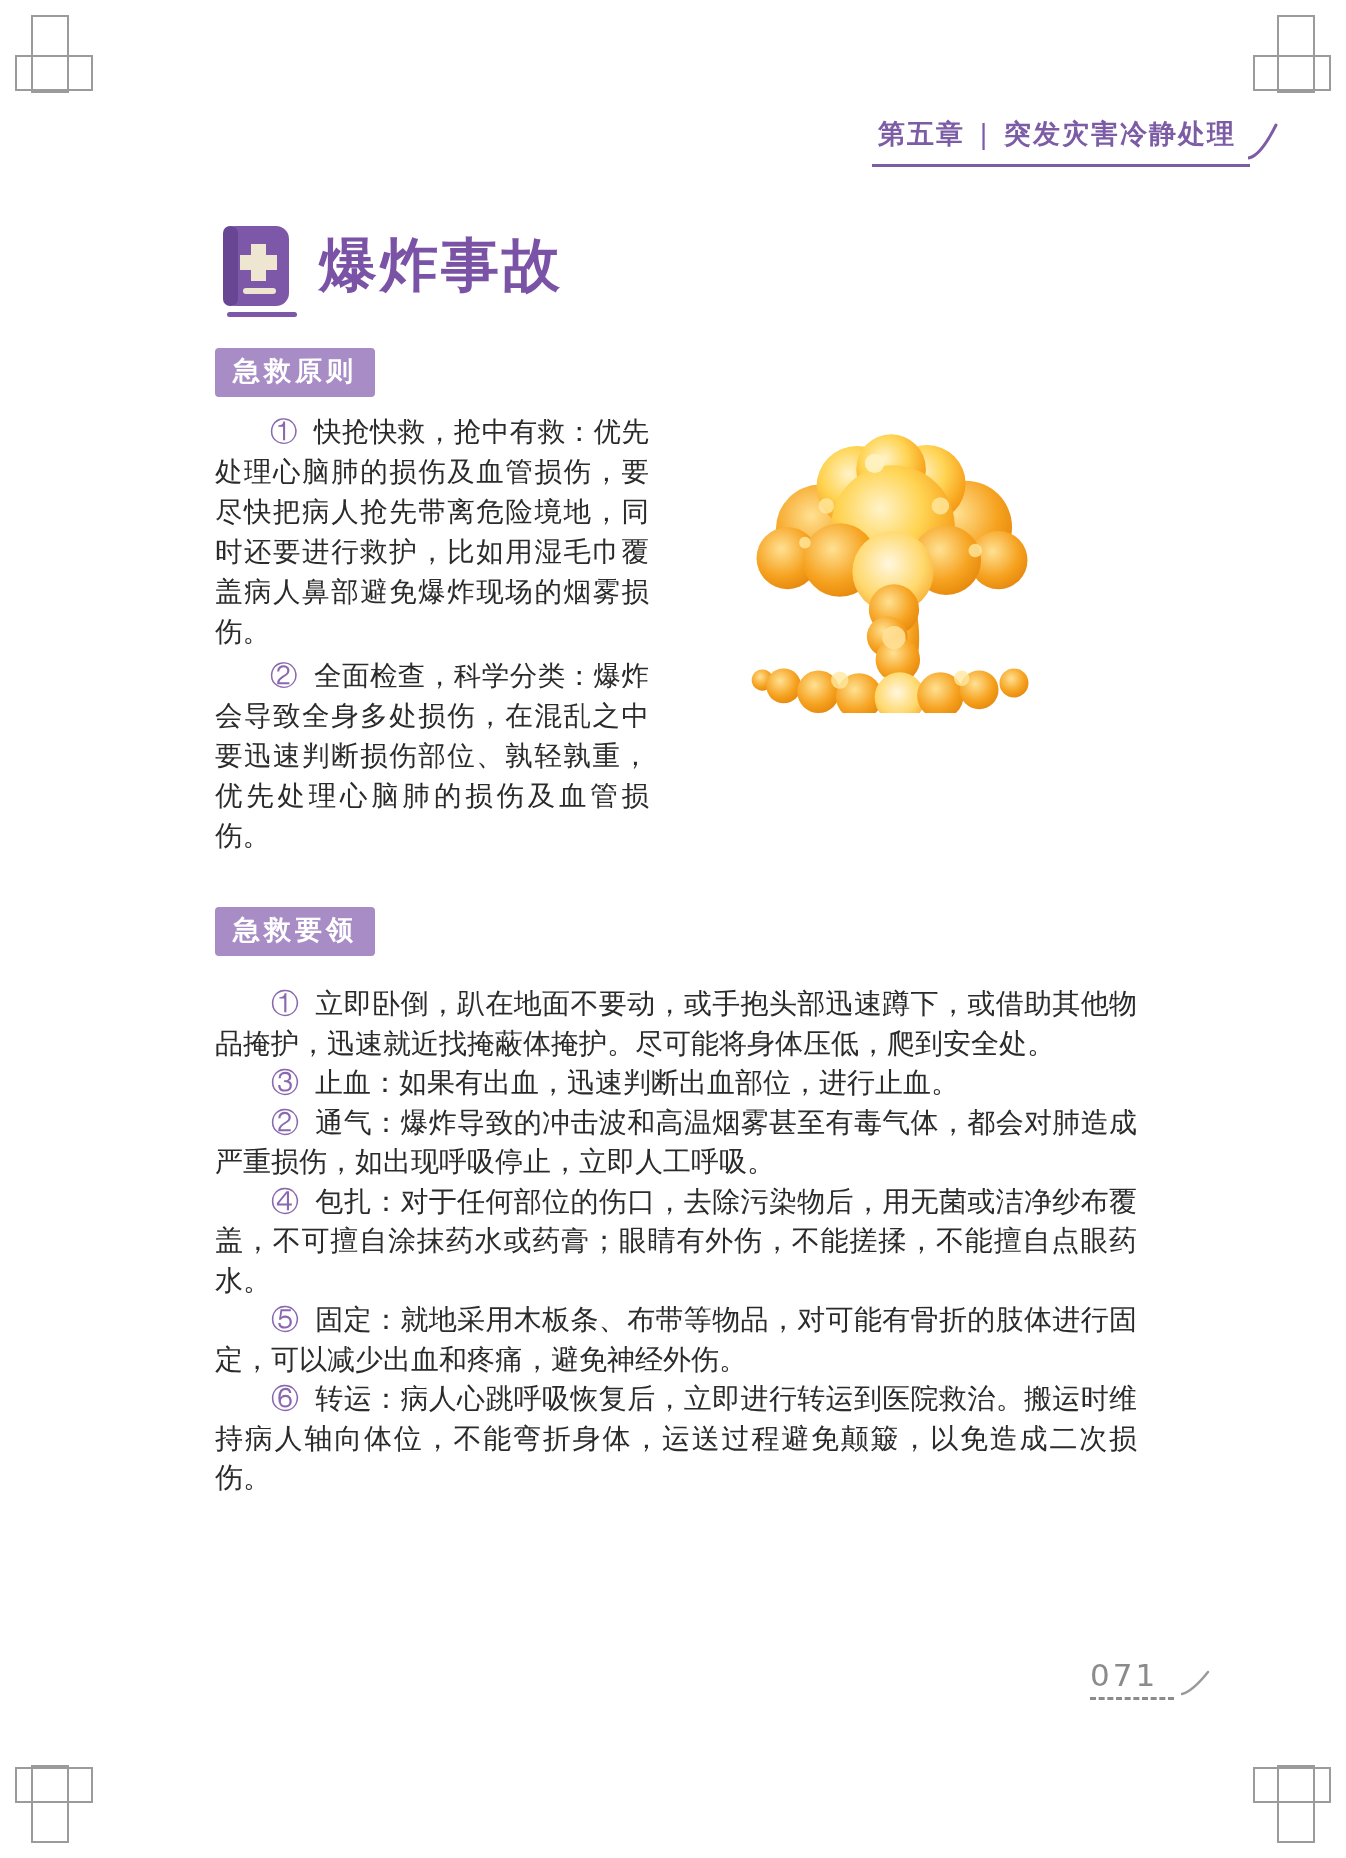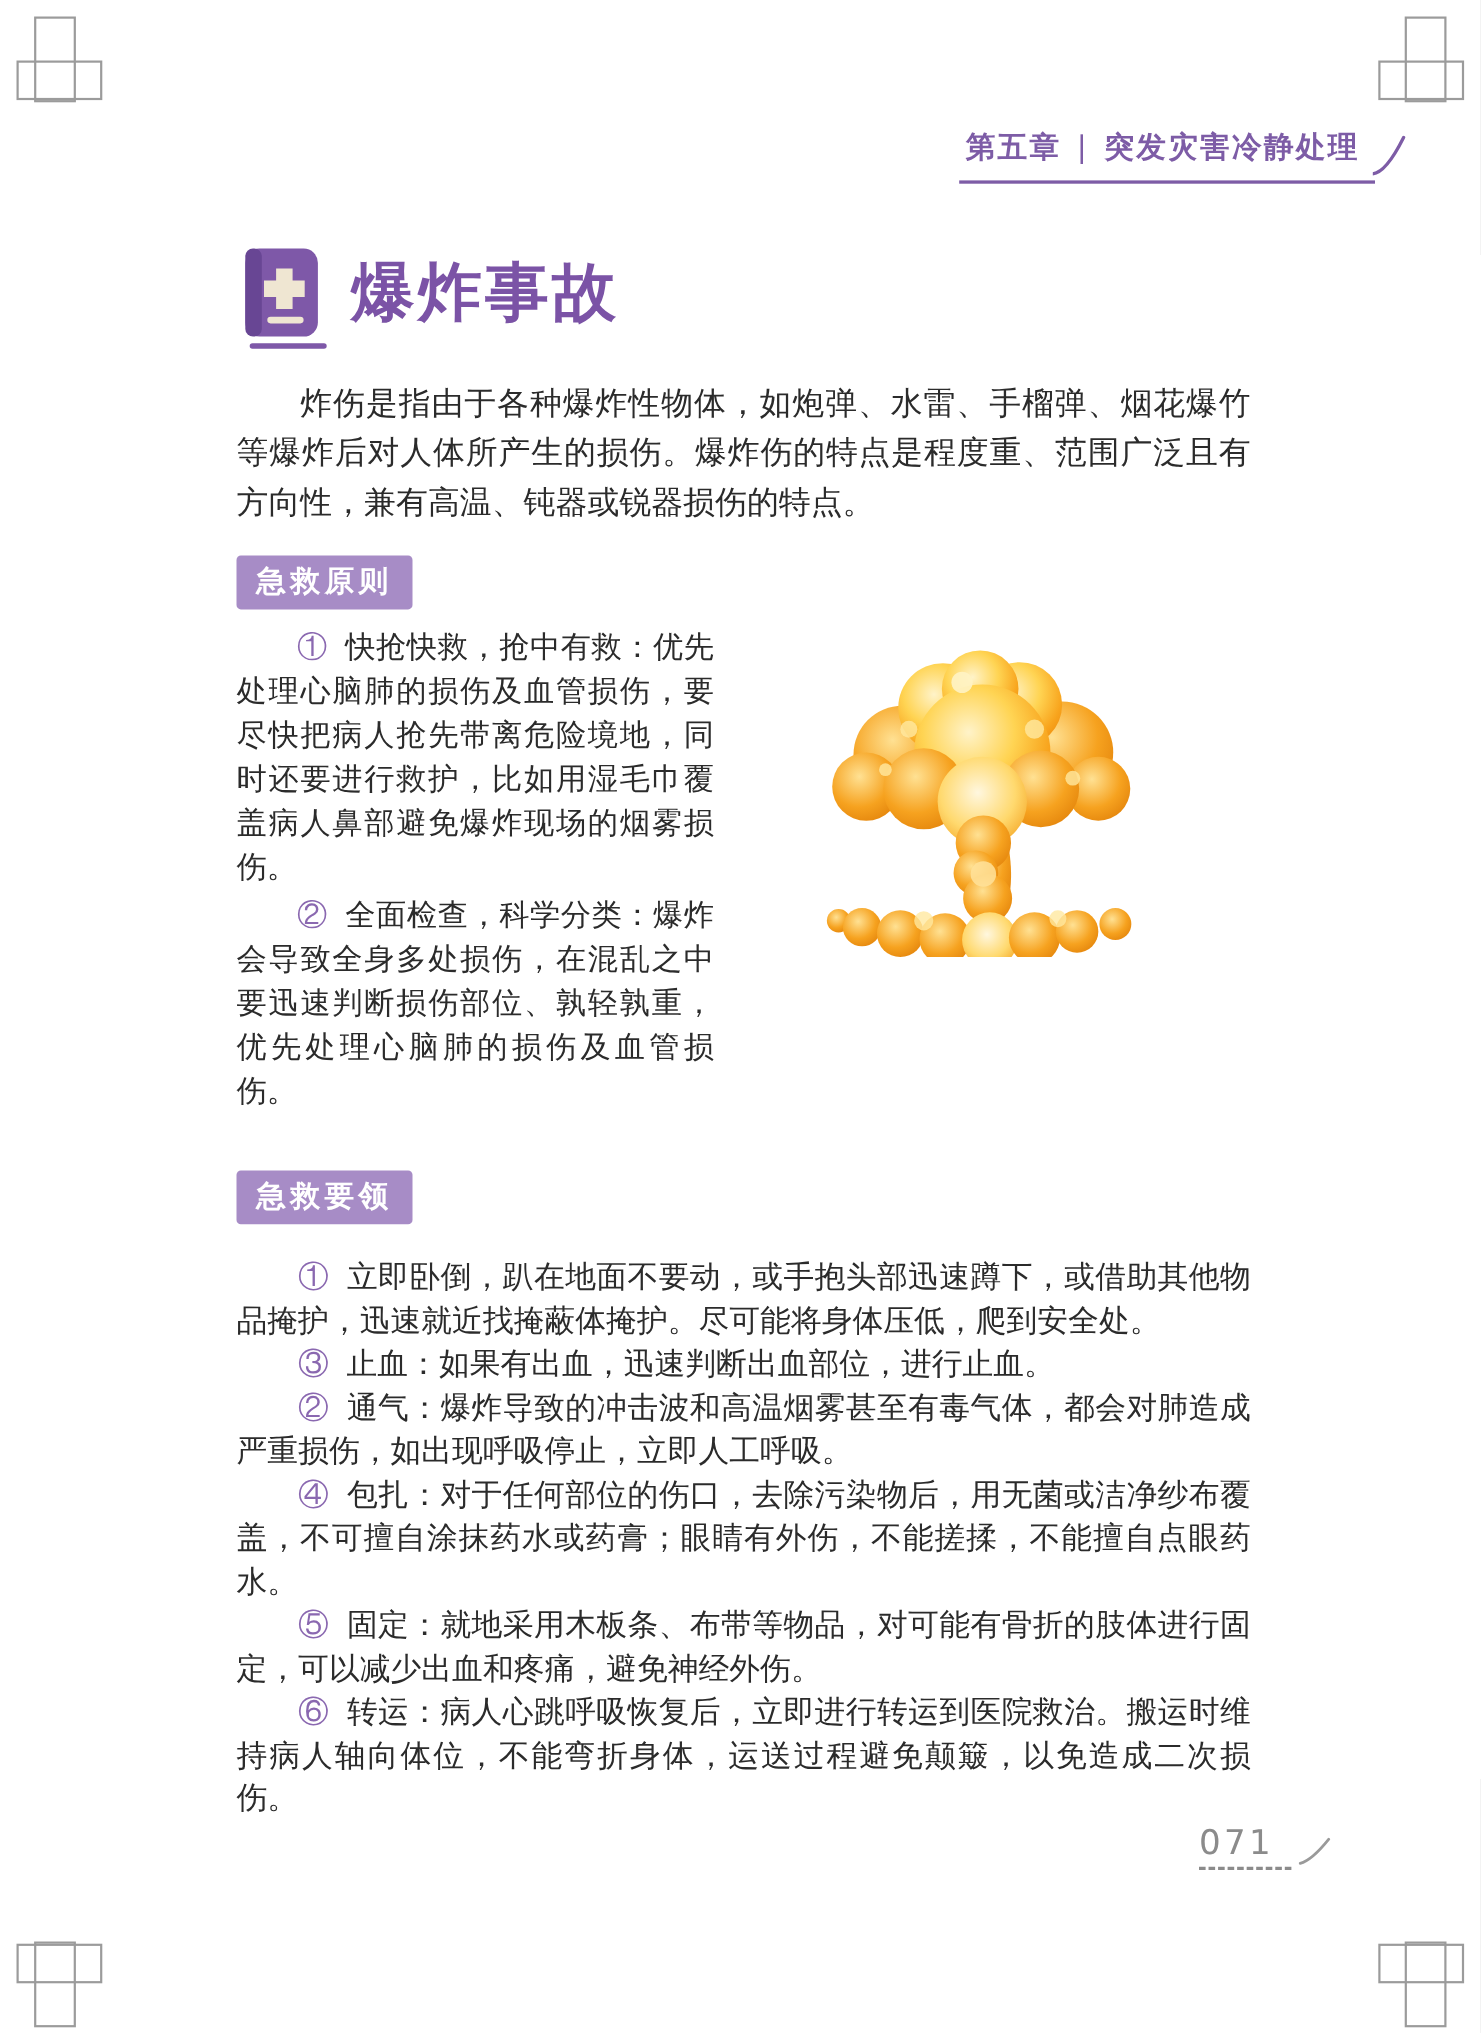--- a/index.html
+++ b/index.html
@@ -123,21 +123,20 @@
       <svg width="84" height="100" viewBox="0 0 84 100">
         <rect x="8" y="4" width="66" height="80" rx="13" fill="#7e58a8"></rect>
         <rect x="8" y="4" width="15" height="80" rx="7" fill="#684694"></rect>
         <path d="M36 22 h15 v11 h11 v15 h-11 v11 h-15 v-11 h-11 v-15 h11 z" fill="#efe6d2"></path>
         <rect x="28" y="66" width="33" height="6" rx="3" fill="#efe6d2"></rect>
         <rect x="12" y="90" width="70" height="5" rx="2.5" fill="#7e58a8"></rect>
       </svg>
       <h1 class="page-title">爆炸事故</h1>
     </div>
 
-    <p class="intro">炸伤是指由于各种爆炸性物体，如炮弹、水雷、手榴弹、烟花爆竹等爆炸后对人体所产生的损伤。爆炸伤的特点是程度重、范围广泛且有方向性，兼有高温、钝器或锐器损伤的特点。</p>
 
     <div><span class="badge badge-1">急救原则</span></div>
 
     <div class="two-col">
       <div class="col-text">
         <p><span class="cnum">①</span><span>快抢快救，抢中有救：优先处理心脑肺的损伤及血管损伤，要尽快把病人抢先带离危险境地，同时还要进行救护，比如用湿毛巾覆盖病人鼻部避免爆炸现场的烟雾损伤。</span></p>
         <p><span class="cnum">②</span><span>全面检查，科学分类：爆炸会导致全身多处损伤，在混乱之中要迅速判断损伤部位、孰轻孰重，优先处理心脑肺的损伤及血管损伤。</span></p>
       </div>
       <div class="col-img">
         <svg width="322" height="300" viewBox="0 0 330 310">

